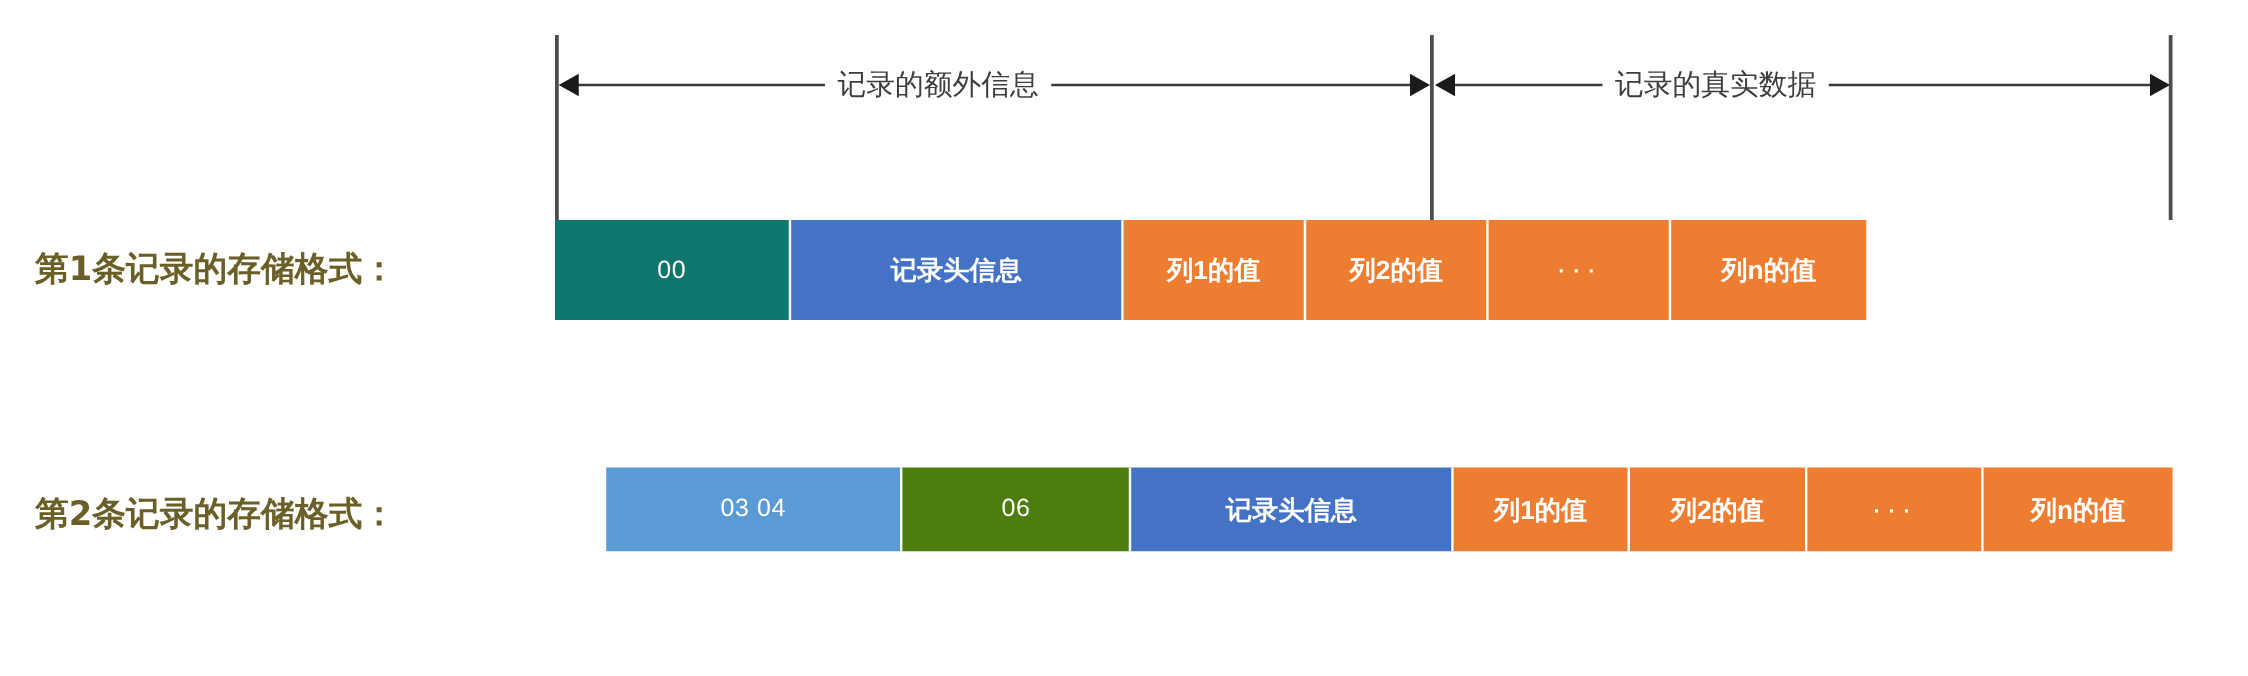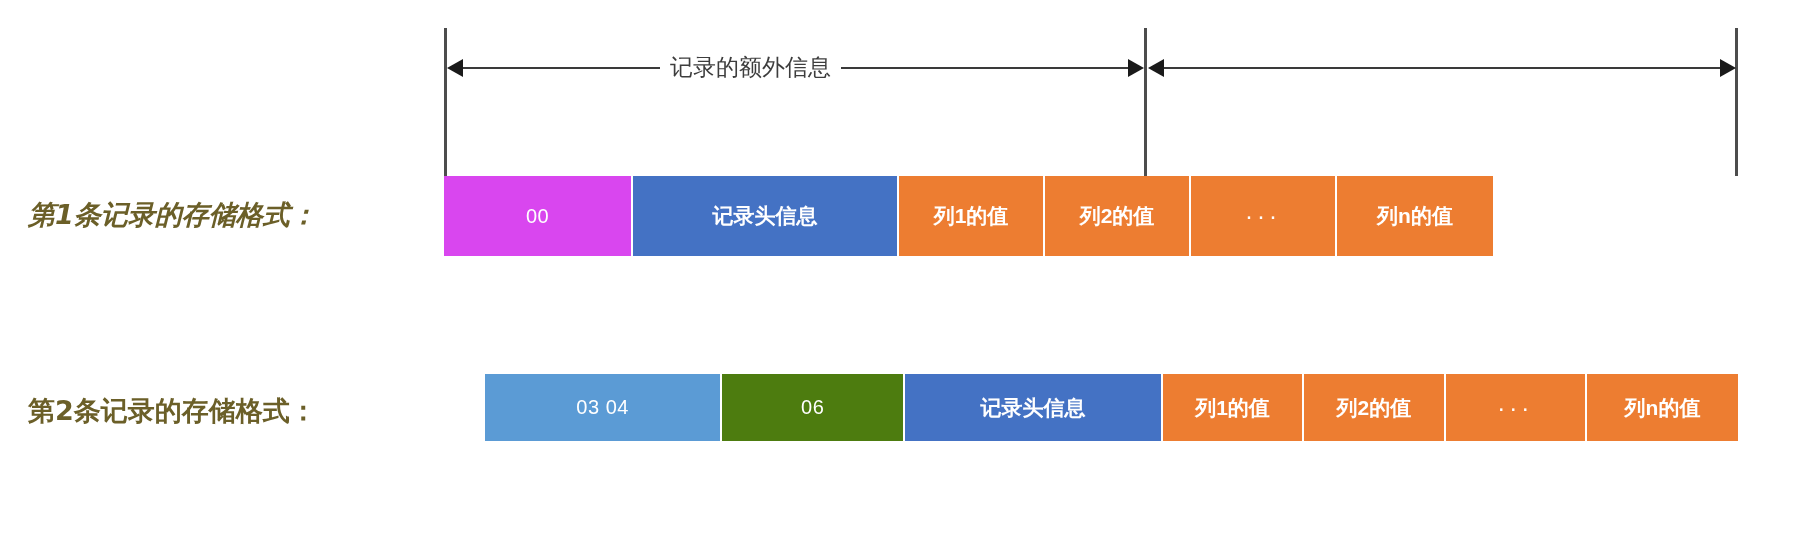--- a/index.html
+++ b/index.html
@@ -80,25 +80,26 @@
   <div class="vline" style="left:1735px; top:16px;  height:148px;"></div>
 
   <div class="hline" style="left:452px; top:55px; width:686px;"></div>
   <div class="arrowhead left" style="left:447px; top:47px;"></div>
   <div class="arrowhead right" style="left:1128px; top:47px;"></div>
   <div class="ann-label" style="left:660px;">记录的额外信息</div>
 
   <div class="hline" style="left:1152px; top:55px; width:578px;"></div>
   <div class="arrowhead left" style="left:1148px; top:47px;"></div>
   <div class="arrowhead right" style="left:1720px; top:47px;"></div>
+  <div class="ann-label" style="left:1282px;">记录的真实数据</div>
 
-  <div class="row-label" style="left:28px; top:185px;font-style:italic;">第1条记录的存储格式：</div>
+  <div class="row-label" style="left:28px; top:185px;">第1条记录的存储格式：</div>
 
   <div class="bar" style="left:444px; top:164px; width:1294px; height:80px;">
-    <div class="cell hexval" style="width:189px; background:#d946ef;">00</div>
+    <div class="cell hexval" style="width:189px; background:#0f766e;">00</div>
     <div class="cell bold" style="width:266px; background:#4472C4;">记录头信息</div>
     <div class="cell bold" style="width:146px; background:#ED7D31;">列1的值</div>
     <div class="cell bold" style="width:146px; background:#ED7D31;">列2的值</div>
     <div class="cell dots" style="width:146px; background:#ED7D31;">···</div>
     <div class="cell bold" style="width:156px; background:#ED7D31;">列n的值</div>
   </div>
 
   <div class="row-label" style="left:28px; top:381px;">第2条记录的存储格式：</div>
 
   <div class="bar" style="left:444px; top:362px; width:1294px; height:67px;padding-left:41px;">

